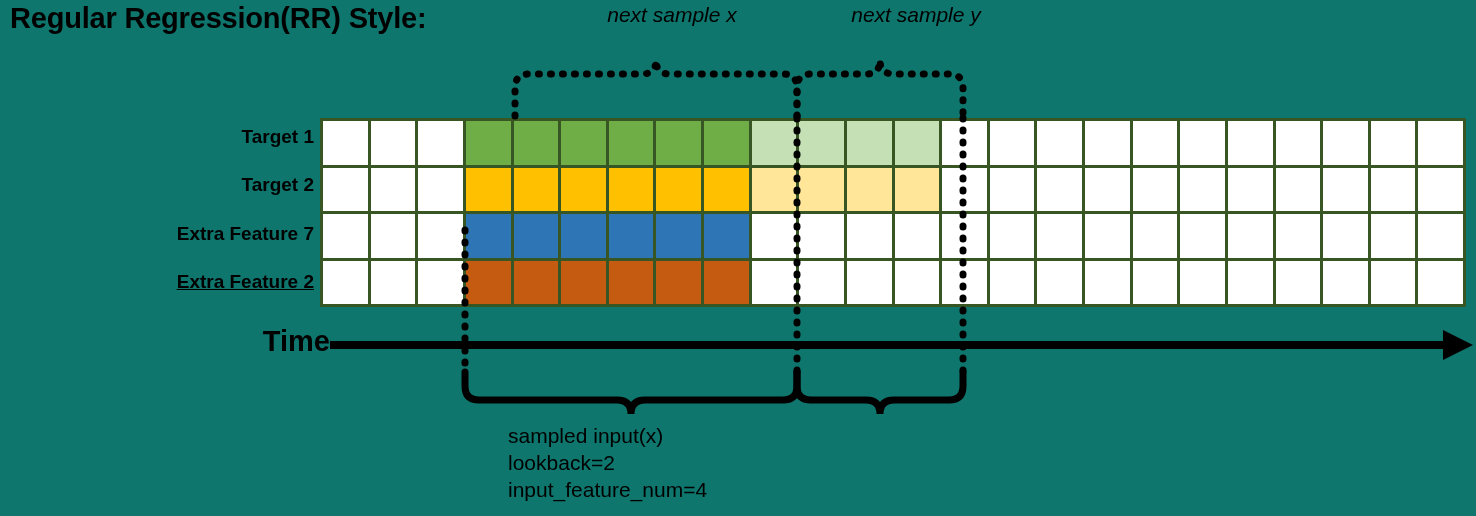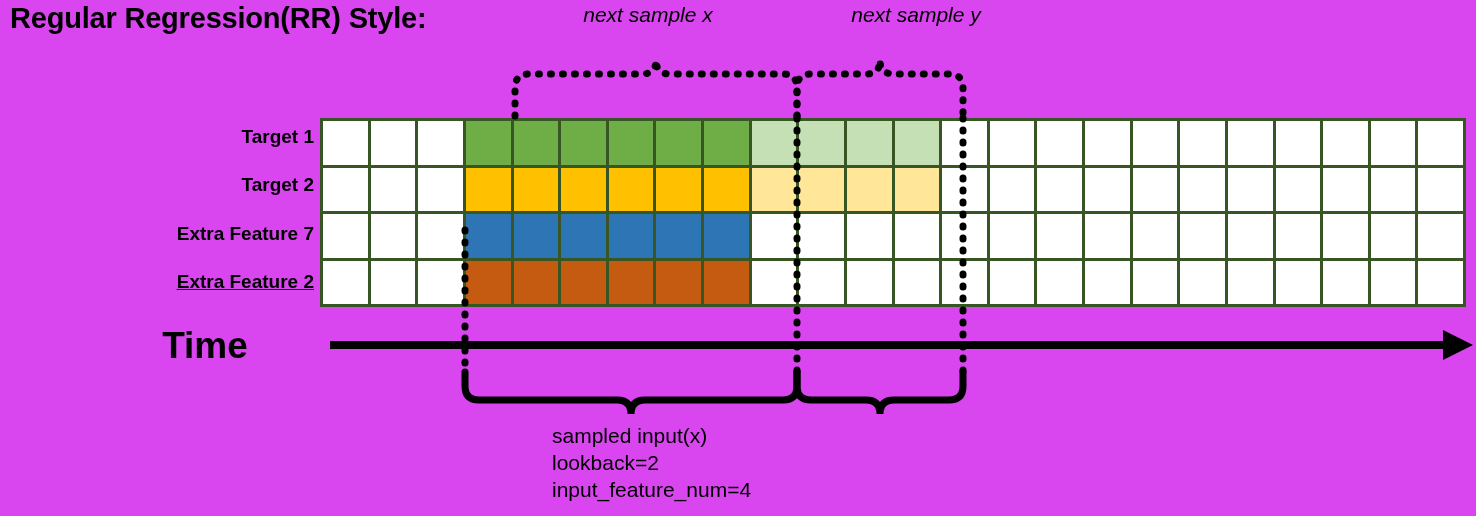--- a/index.html
+++ b/index.html
@@ -4,21 +4,21 @@
 <style>
   html, body {
     margin: 0;
     padding: 0;
     background: #ffffff;
   }
   #canvas {
     position: relative;
     width: 1476px;
     height: 516px;
-    background: #d946ef;
+    background: #0f766e;
     font-family: "Liberation Sans", sans-serif;
     overflow: hidden;
   }
   #title {
     position: absolute;
     left: 10px;
     top: 2px;
     font-size: 29px;
     font-weight: 700;
     color: #000000;
@@ -61,22 +61,22 @@
   .cell.lightyellow { background: #FFE699; }
   .cell.blue        { background: #2E75B6; }
   .cell.orange      { background: #C55A11; }
 
   
   #time-label {
     position: absolute;
     left: 80px;
     top: 327px;
     width: 250px;
-    text-align: center;
-    font-size: 37px;
+    text-align: right;
+    font-size: 29px;
     font-weight: 700;
     color: #000000;
     line-height: 1;
   }
   #svg-overlay {
     position: absolute;
     left: 0; top: 0;
     width: 1476px;
     height: 516px;
     pointer-events: none;
@@ -94,21 +94,21 @@
   }
 
   
   .bottom-note {
     position: absolute;
     font-size: 21px;
     color: #000000;
     line-height: 1.28;
     white-space: nowrap;
   }
-  .bottom-note div { display: block; margin-left: 44px; }
+  .bottom-note div { display: block; }
 </style>
 </head>
 <body>
 
 <div id="canvas">
 
   <div id="title">Regular Regression(RR) Style:</div>
 
   <div class="row-label" style="top:127px;">Target 1</div>
   <div class="row-label" style="top:175px;">Target 2</div>
@@ -209,21 +209,21 @@
       <div class="cell"></div>
       <div class="cell"></div>
       <div class="cell"></div>
       <div class="cell"></div>
       <div class="cell"></div>
       <div class="cell"></div>
     </div>
 
   <div id="time-label">Time</div>
 
-  <div class="brace-caption" style="left:508px; top:4px; width:280px;">next sample x</div>
+  <div class="brace-caption" style="left:532px; top:4px; width:280px;">next sample x</div>
   <div class="brace-caption" style="left:776px; top:4px; width:280px;font-style:italic;">next sample y</div>
 
   <div class="bottom-note" style="left:508px; top:423px;">
     <div>sampled input(x)</div>
     <div>lookback=2</div>
     <div>input_feature_num=4</div>
   </div>
 
   <svg id="svg-overlay" viewBox="0 0 1476 516">
 

